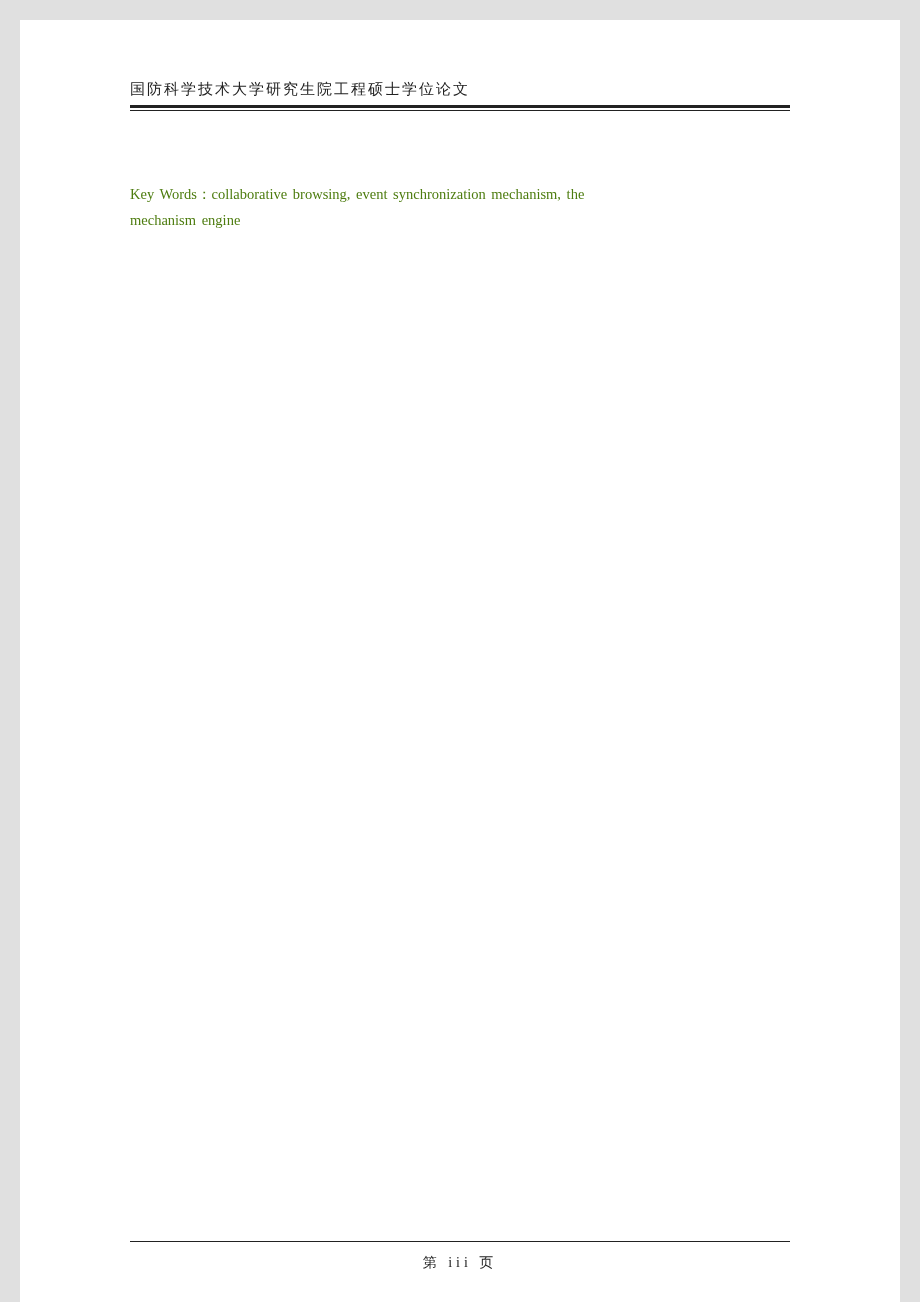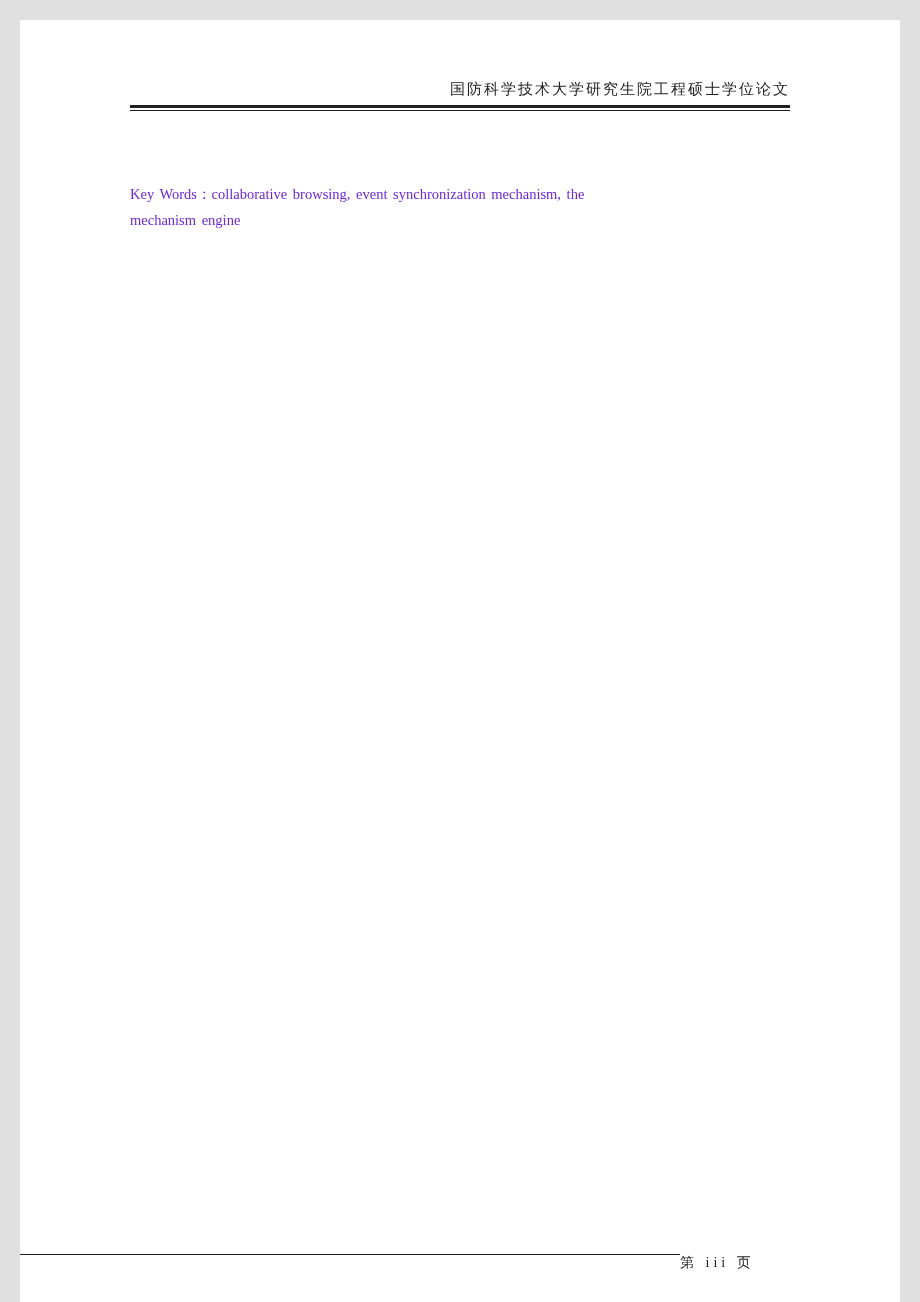--- a/index.html
+++ b/index.html
@@ -24,21 +24,21 @@
       background: #ffffff;
       position: relative;
       padding: 60px 110px 80px 110px;
       display: flex;
       flex-direction: column;
     }
 
     .header {
       display: flex;
       flex-direction: column;
-      align-items: flex-end;
+      align-items: flex-start;
       margin-bottom: 10px;
     }
 
     .header-title {
       font-size: 15px;
       color: #222;
       letter-spacing: 2px;
       font-family: "SimSun", "宋体", serif;
       margin-bottom: 6px;
     }
@@ -63,37 +63,38 @@
     }
 
     .main-content {
       flex: 1;
       padding-top: 60px;
     }
 
     .keywords-paragraph {
       font-size: 14.5px;
       line-height: 1.8;
-      color: #6d28d9;
+      color: #4d7c0f;
       text-align: justify;
       font-family: "Times New Roman", "SimSun", serif;
       word-spacing: 2px;
     }
 
     .keywords-label {
       font-weight: normal;
     }
 
     .footer {
       position: absolute;
       bottom: 50px;
       left: 0;
       right: 0;
       display: flex;
-      flex-direction: row;
+      flex-direction: column;
+      align-items: center;
     }
 
     .footer-line {
       width: calc(100% - 220px);
       height: 1px;
       background: #222;
       margin-bottom: 12px;
     }
 
     .footer-page-number {

